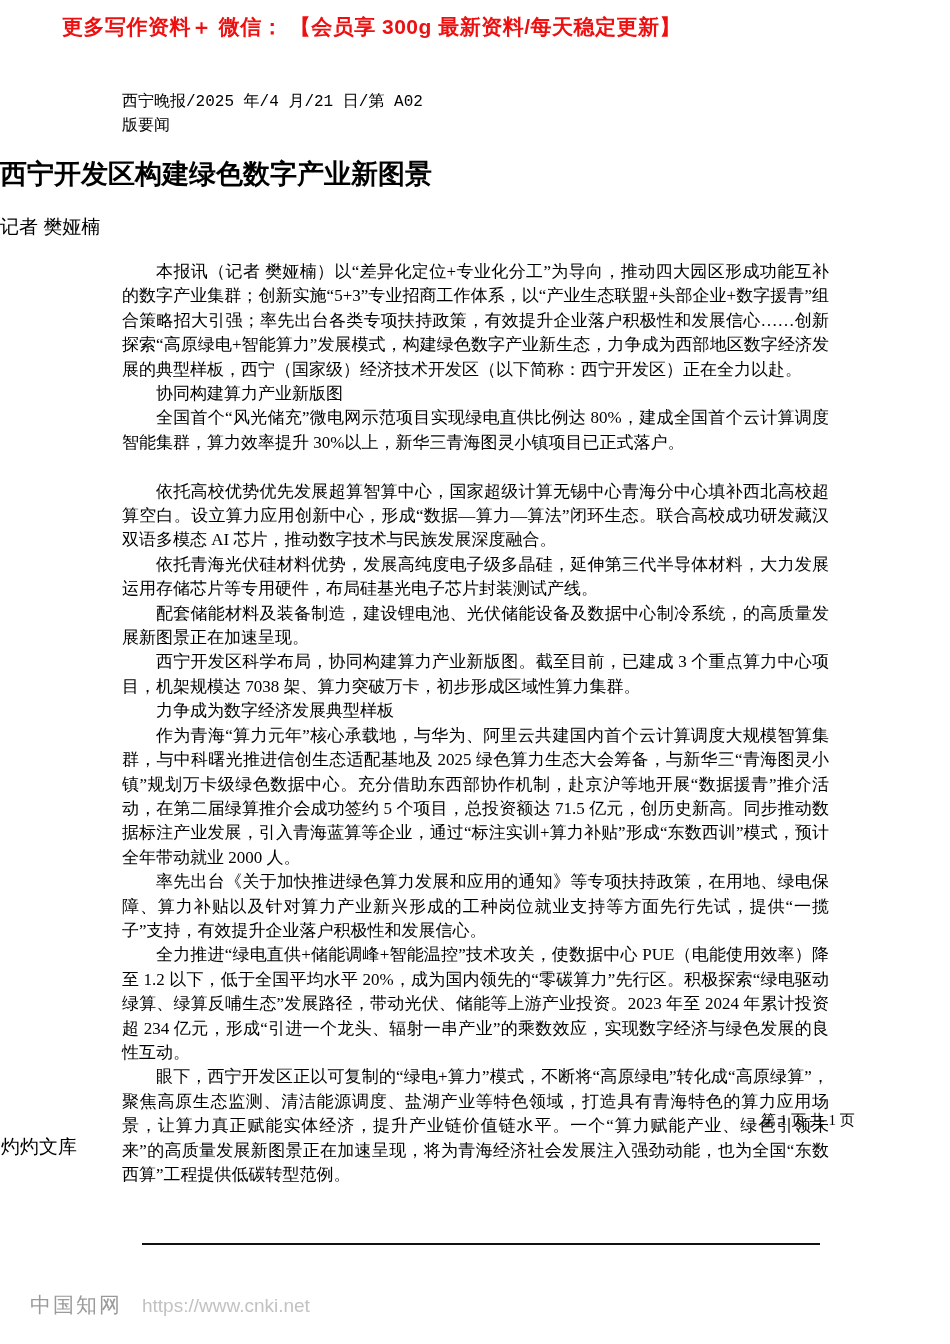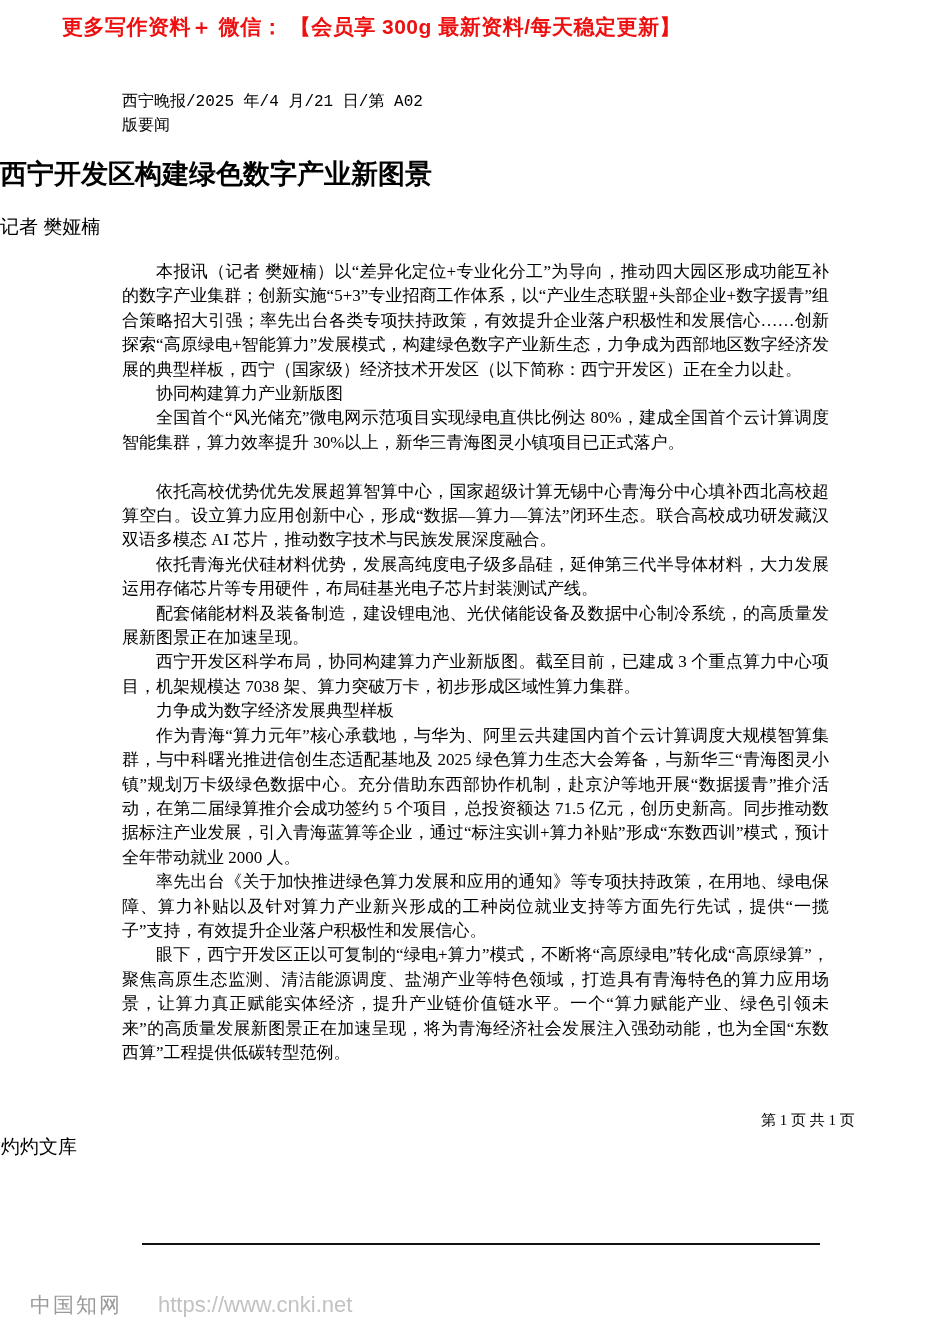--- a/index.html
+++ b/index.html
@@ -102,22 +102,22 @@
     align-items: baseline;
     white-space: nowrap;
   }
   .cnki-brand {
     font-size: 21px;
     color: #9a9a9a;
     letter-spacing: 2px;
     font-family: "Liberation Sans", "DejaVu Sans", sans-serif;
   }
   .cnki-url {
-    margin-left: 36px;
-    font-size: 22px;
+    margin-left: 20px;
+    font-size: 19px;
     color: #c2c2c2;
     font-family: "Liberation Sans", "DejaVu Sans", sans-serif;
   }
 </style>
 </head>
 <body>
 
 <div class="page">
 
   <div class="promo">更多写作资料＋ 微信： 【会员享 300g 最新资料/每天稳定更新】</div>
@@ -136,20 +136,21 @@
       <p class="para subhead">协同构建算力产业新版图</p>
       <p class="para body">全国首个“风光储充”微电网示范项目实现绿电直供比例达 80%，建成全国首个云计算调度智能集群，算力效率提升 30%以上，新华三青海图灵小镇项目已正式落户。</p>
       <p class="para blank"></p>
       <p class="para body">依托高校优势优先发展超算智算中心，国家超级计算无锡中心青海分中心填补西北高校超算空白。设立算力应用创新中心，形成“数据—算力—算法”闭环生态。联合高校成功研发藏汉双语多模态 AI 芯片，推动数字技术与民族发展深度融合。</p>
       <p class="para body">依托青海光伏硅材料优势，发展高纯度电子级多晶硅，延伸第三代半导体材料，大力发展运用存储芯片等专用硬件，布局硅基光电子芯片封装测试产线。</p>
       <p class="para body">配套储能材料及装备制造，建设锂电池、光伏储能设备及数据中心制冷系统，的高质量发展新图景正在加速呈现。</p>
       <p class="para body">西宁开发区科学布局，协同构建算力产业新版图。截至目前，已建成 3 个重点算力中心项目，机架规模达 7038 架、算力突破万卡，初步形成区域性算力集群。</p>
       <p class="para subhead">力争成为数字经济发展典型样板</p>
       <p class="para body">作为青海“算力元年”核心承载地，与华为、阿里云共建国内首个云计算调度大规模智算集群，与中科曙光推进信创生态适配基地及 2025 绿色算力生态大会筹备，与新华三“青海图灵小镇”规划万卡级绿色数据中心。充分借助东西部协作机制，赴京沪等地开展“数据援青”推介活动，在第二届绿算推介会成功签约 5 个项目，总投资额达 71.5 亿元，创历史新高。同步推动数据标注产业发展，引入青海蓝算等企业，通过“标注实训+算力补贴”形成“东数西训”模式，预计全年带动就业 2000 人。</p>
       <p class="para body">率先出台《关于加快推进绿色算力发展和应用的通知》等专项扶持政策，在用地、绿电保障、算力补贴以及针对算力产业新兴形成的工种岗位就业支持等方面先行先试，提供“一揽子”支持，有效提升企业落户积极性和发展信心。</p>
+      <p class="para body">全力推进“绿电直供+储能调峰+智能温控”技术攻关，使数据中心 PUE（电能使用效率）降至 1.2 以下，低于全国平均水平 20%，成为国内领先的“零碳算力”先行区。积极探索“绿电驱动绿算、绿算反哺生态”发展路径，带动光伏、储能等上游产业投资。2023 年至 2024 年累计投资超 234 亿元，形成“引进一个龙头、辐射一串产业”的乘数效应，实现数字经济与绿色发展的良性互动。</p>
       <p class="para body">眼下，西宁开发区正以可复制的“绿电+算力”模式，不断将“高原绿电”转化成“高原绿算”，聚焦高原生态监测、清洁能源调度、盐湖产业等特色领域，打造具有青海特色的算力应用场景，让算力真正赋能实体经济，提升产业链价值链水平。一个“算力赋能产业、绿色引领未来”的高质量发展新图景正在加速呈现，将为青海经济社会发展注入强劲动能，也为全国“东数西算”工程提供低碳转型范例。</p>
     </div>
 
   <div class="page-indicator">第 1 页 共 1 页</div>
 
   <div class="library-watermark">灼灼文库</div>
 
   <div class="divider"></div>
 
   <div class="cnki">

